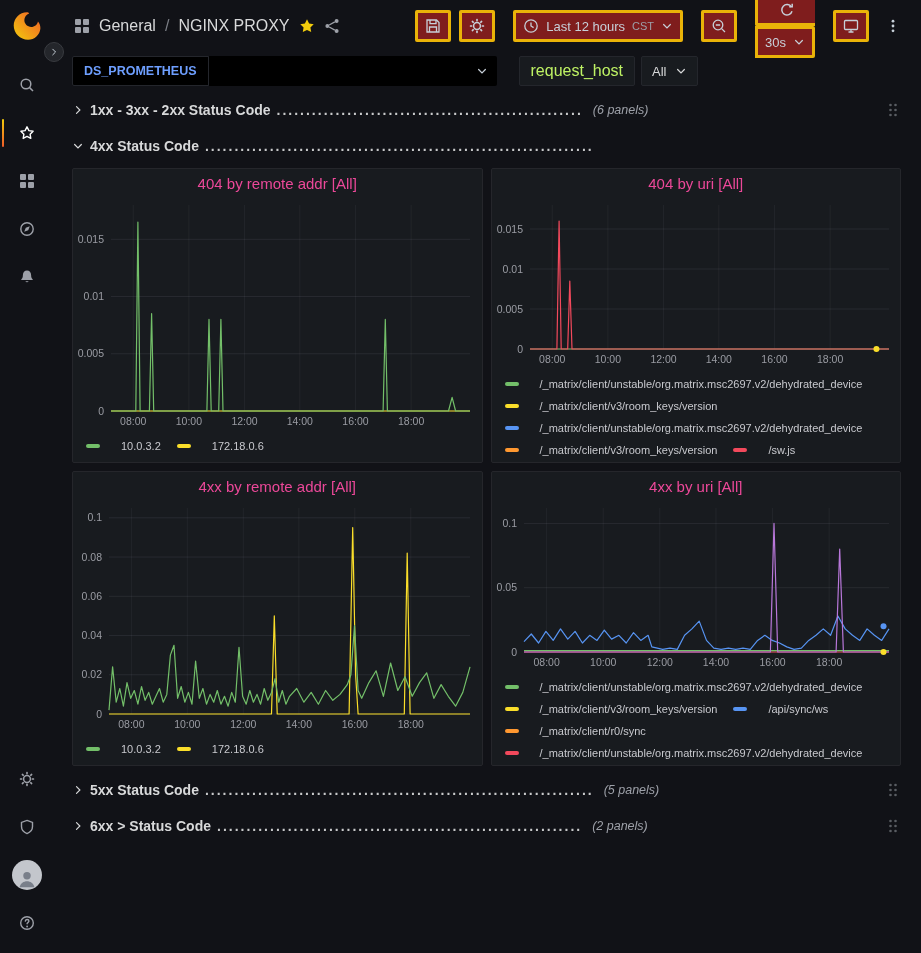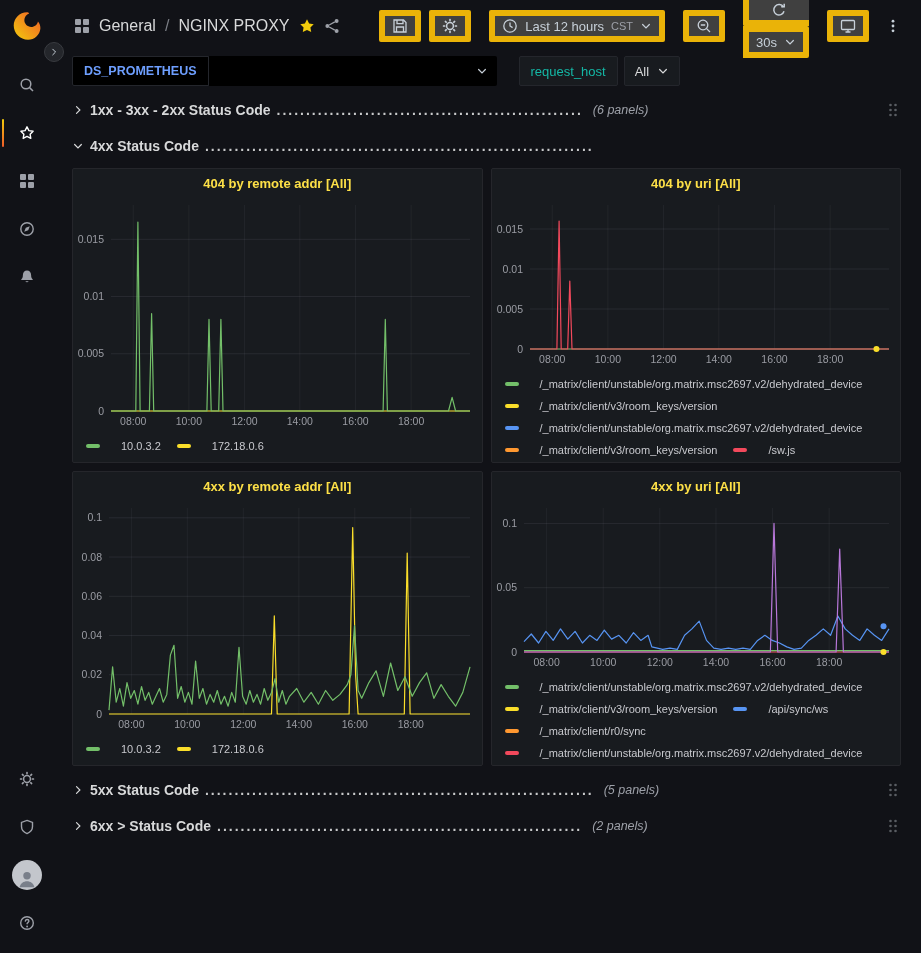--- a/index.html
+++ b/index.html
@@ -21,47 +21,47 @@
 
   .icon { width:16px; height:16px; display:block; }
   .icon-sm { width:12px; height:12px; display:block; }
 
   
   .topbar { position:absolute; left:54px; right:0; top:0; height:52px; display:flex; align-items:center; padding:0 12px 0 20px; }
   .crumb { display:flex; align-items:center; gap:9px; font-size:16px; font-weight:500; }
   .crumb .sep { color:#7b7e85; }
   .crumb-link { color:#d8d9da; cursor:pointer; }
   .tb-actions { margin-left:auto; display:flex; align-items:center; gap:8px; }
-  .tb-btn { height:32px; min-width:32px; padding:0 7px; background:#404040; border:6px solid #eab308; border-radius:2px; display:flex; align-items:center; justify-content:center; gap:7px; color:#c7d0d9; font-size:13px; cursor:pointer; white-space:nowrap; }
+  .tb-btn { height:32px; min-width:32px; padding:0 7px; background:#7f1d1d; border:3px solid #eab308; border-radius:2px; display:flex; align-items:center; justify-content:center; gap:7px; color:#c7d0d9; font-size:13px; cursor:pointer; white-space:nowrap; }
   .tb-btn .tz { font-size:11px; color:#9da0a8; }
   .split { display:flex;flex-direction:column; }
   .split .tb-btn:first-child { border-radius:2px 0 0 2px; border-right:0; }
   .split .tb-btn:last-child  { border-radius:0 2px 2px 0; }
   .gap-l { margin-left:10px; }
 
   
   .subbar { position:absolute; left:54px; right:0; top:52px; height:38px; display:flex; align-items:center; padding:0 16px 0 18px; }
   .var-label { height:30px; padding:0 11px; display:flex; align-items:center; background:#000000; border:1px solid #24262c; border-radius:2px 0 0 2px; font-size:12.5px; font-weight:600; color:#6e9fff; cursor:pointer; }
   .var-black { width:288px; height:30px; background:#000; border-radius:0 2px 2px 0; display:flex; align-items:center; justify-content:flex-end; padding-right:9px; color:#c7d0d9; cursor:pointer; }
-  .var-name { margin-left:22px; height:30px; padding:0 11px; display:flex; align-items:center; background:#181b1f; border:1px solid #24262c; border-radius:2px; font-size:13px; color:#14b8a6; }
+  .var-name { margin-left:22px; height:30px; padding:0 11px; display:flex; align-items:center; background:#181b1f; border:1px solid #24262c; border-radius:2px; font-size:16px; color:#bef264; }
   .var-value { margin-left:6px; height:30px; padding:0 10px; display:flex; align-items:center; gap:8px; background:#181b1f; border:1px solid #24262c; border-radius:2px; font-size:13px; color:#d8d9da; cursor:pointer; }
 
   
   .dash { position:absolute; left:54px; right:0; top:92px; bottom:0; padding:4px 20px 0 18px; overflow:hidden; }
   .row-head { height:28px; display:flex; align-items:center; margin-bottom:8px; font-size:14px; font-weight:700; color:#d8d9da; cursor:pointer; }
   .row-chev { width:18px; color:#d8d9da; display:flex; align-items:center; }
   .row-chev svg { width:12px; height:12px; }
   .row-chev.open svg { transform:rotate(90deg); }
   .row-leader { margin-left:6px; letter-spacing:2px; font-weight:600; opacity:.92; white-space:nowrap; overflow:hidden; }
   .row-count { margin-left:10px; font-style:italic; font-weight:400; font-size:12.5px; color:#9da0a8; white-space:nowrap; }
   .row-handle { margin-left:auto; color:#5a5d63; cursor:grab; }
 
   .grid { display:grid; grid-template-columns:1fr 1fr; gap:8px; margin-bottom:10px; }
   .panel { height:295px; background:#181b1f; border:1px solid #25262b; border-radius:2px; display:flex; flex-direction:column; overflow:hidden; }
-  .panel-title { flex:none; height:28px; display:flex; align-items:center; justify-content:center; font-size:13px; font-weight:700; color:#fde047; cursor:pointer; }
+  .panel-title { flex:none; height:28px; display:flex; align-items:center; justify-content:center; font-size:15px; font-weight:400; color:#ec4899; cursor:pointer; }
   .chart { position:relative; flex:none; }
   .chart.tall  { height:232px; }
   .chart.short { height:170px; }
   .chart svg { position:absolute; left:0; top:0; }
   .chart svg text { font-family:"Liberation Sans",sans-serif; }
   .legend { flex:1 1 auto; overflow:hidden; display:flex; flex-wrap:wrap; align-content:flex-start; column-gap:16px; padding:6px 8px 0 13px; font-size:11px; color:#c8c9ce; }
   .legend-item { display:flex; align-items:center; gap:21px; height:22px; white-space:nowrap; cursor:pointer; }
   .legend-swatch { width:14px; height:4px; border-radius:2px; flex:none; }
 
   .sprite { position:absolute; width:0; height:0; overflow:hidden; }

